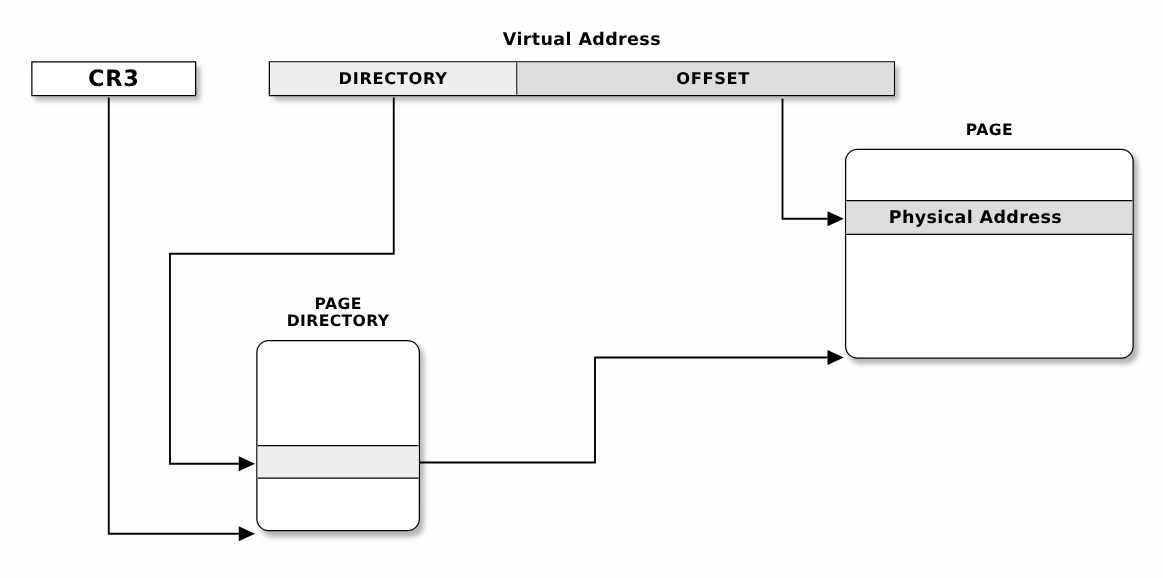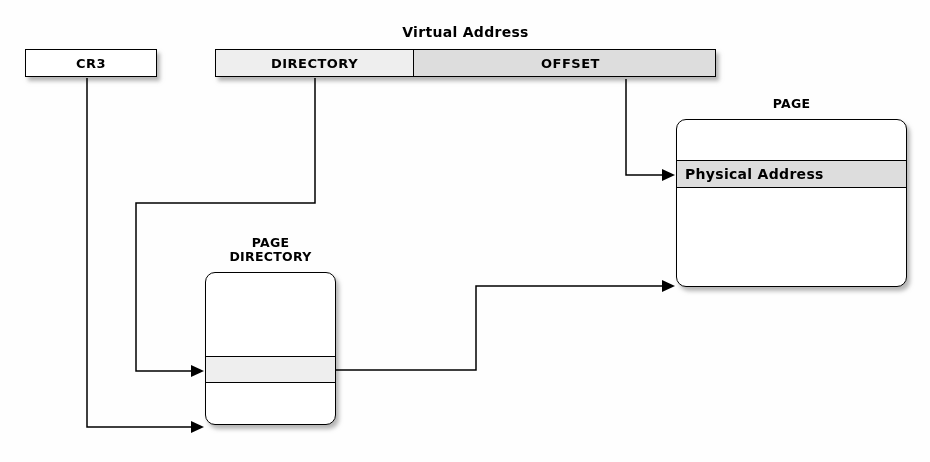--- a/index.html
+++ b/index.html
@@ -19,21 +19,21 @@
 
   .box {
     position: absolute; box-sizing: border-box;
     border: 1.5px solid #000;
     background: #fff;
     box-shadow: 3px 4px 4px rgba(120,120,120,0.55);
   }
   .cr3-box {
     left: 25px; top: 49px; width: 132px; height: 28px;
     display: flex; align-items: center; justify-content: center;
-    font-weight: bold; font-size: 13px; letter-spacing: 0.5px;
+    font-weight: bold; font-size: 18px; letter-spacing: 0.5px;
   }
   .va-box { left: 215px; top: 49px; width: 501px; height: 28px; display: flex; }
   .va-cell {
     display: flex; align-items: center; justify-content: center;
     font-weight: bold; font-size: 13px; letter-spacing: 0.5px;
     box-sizing: border-box; height: 100%;
   }
   .va-directory { width: 198px; background: var(--light-gray, #eeeeee); border-right: 1.5px solid #000; }
   .va-offset    { flex: 1; background: var(--mid-gray, #dddddd); padding-left: 12px; }
 
@@ -49,21 +49,21 @@
     border-top: 1.5px solid #000; border-bottom: 1.5px solid #000;
   }
   .pd-row-bottom { flex: 1; }
 
   .page-row-top { height: 40px; }
   .page-row-pa {
     height: 28px;
     background: var(--mid-gray, #dddddd);
     border-top: 1.5px solid #000; border-bottom: 1.5px solid #000;
     display: flex; align-items: center;
-    padding-left: 8px;
+    padding-left: 34px;
     font-weight: bold; font-size: 14px; letter-spacing: 0.3px;
   }
   .page-row-bottom { flex: 1; }
 
   .arrows { position: absolute; left: 0; top: 0; width: 930px; height: 462px; pointer-events: none; }
 </style>
 </head>
 <body>
 
 <div class="canvas">

